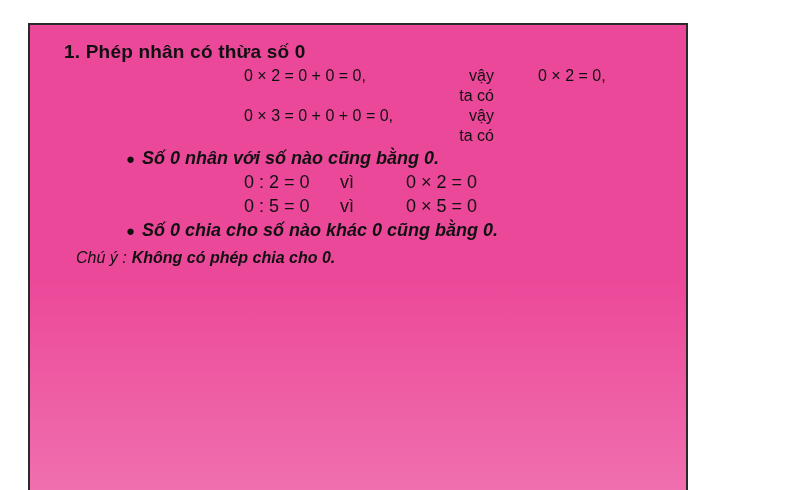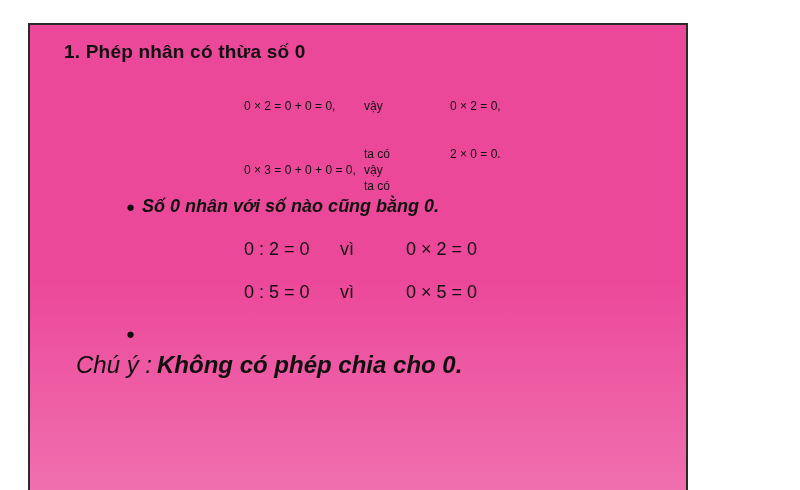--- a/index.html
+++ b/index.html
@@ -56,37 +56,37 @@
     white-space: nowrap;
   }
   .heading.second {
     margin-top: 14px;
   }
 
   
   .eq-row {
     display: flex;
     align-items: baseline;
-    font-size: 12px;
+    font-size: 16px;
     white-space: nowrap;
     margin: 2px 0;
+    gap: 44px;
   }
   .eq-row .c-left {
     width: 300px;
     padding-left: 180px;
     box-sizing: border-box;
     text-align: left;
   }
   .eq-row .c-mid {
     width: 86px;
-    text-align: left;
+    text-align: right;
   }
   .eq-row .c-right {
     text-align: center;
-    margin-top: 32px;
   }
 
   .bullet-line {
     display: flex;
     align-items: baseline;
     font-size: 18px;
     font-style: italic;
     font-weight: bold;
     margin: 3px 0;
     padding-left: 62px;
@@ -104,29 +104,29 @@
     font-weight: bold;
     padding-left: 78px;
     margin: 3px 0;
   }
 
   .div-row {
     display: flex;
     align-items: flex-end;
     font-size: 18px;
     white-space: nowrap;
-    margin: 22px 0;
+    margin: 3px 0;
     padding-left: 180px;
   }
   .div-row .d-left { width: 96px; }
   .div-row .d-mid { width: 66px; }
   .div-row .d-right { }
 
   .note {
-    font-size: 24px;
+    font-size: 16px;
     margin-top: 8px;
     padding-left: 12px;
     white-space: nowrap;
   }
   .note .note-label {
     font-style: italic;
   }
   .note .note-text {
     font-style: italic;
     font-weight: bold;
@@ -144,21 +144,20 @@
 
       <div class="eq-row">
         <span class="c-left">0 × 2 = 0 + 0 = 0,</span>
         <span class="c-mid">vậy</span>
         <span class="c-right">0 × 2 = 0,</span>
       </div>
 
       <div class="eq-row">
         <span class="c-left"></span>
         <span class="c-mid">ta có</span>
-        <span class="c-right">2 × 0 = 0.</span>
       </div>
 
       <div class="eq-row">
         <span class="c-left">0 × 3 = 0 + 0 + 0 = 0,</span>
         <span class="c-mid">vậy</span>
       </div>
 
       <div class="eq-row">
         <span class="c-left"></span>
         <span class="c-mid">ta có</span>
@@ -177,20 +176,21 @@
       </div>
 
       <div class="div-row">
         <span class="d-left">0 : 5 = 0</span>
         <span class="d-mid">vì</span>
         <span class="d-right">0 × 5 = 0</span>
       </div>
 
       <div class="bullet-line">
         <span class="dot">●</span>
+        <span>Số 0 chia cho số nào khác 0 cũng bằng 0.</span>
       </div>
 
       <div class="note">
         <span class="note-label">Chú ý :</span><span class="sp"></span><span class="note-text">Không có phép chia cho 0.</span>
       </div>
 
     </div>
   </div>
 </div>
 

